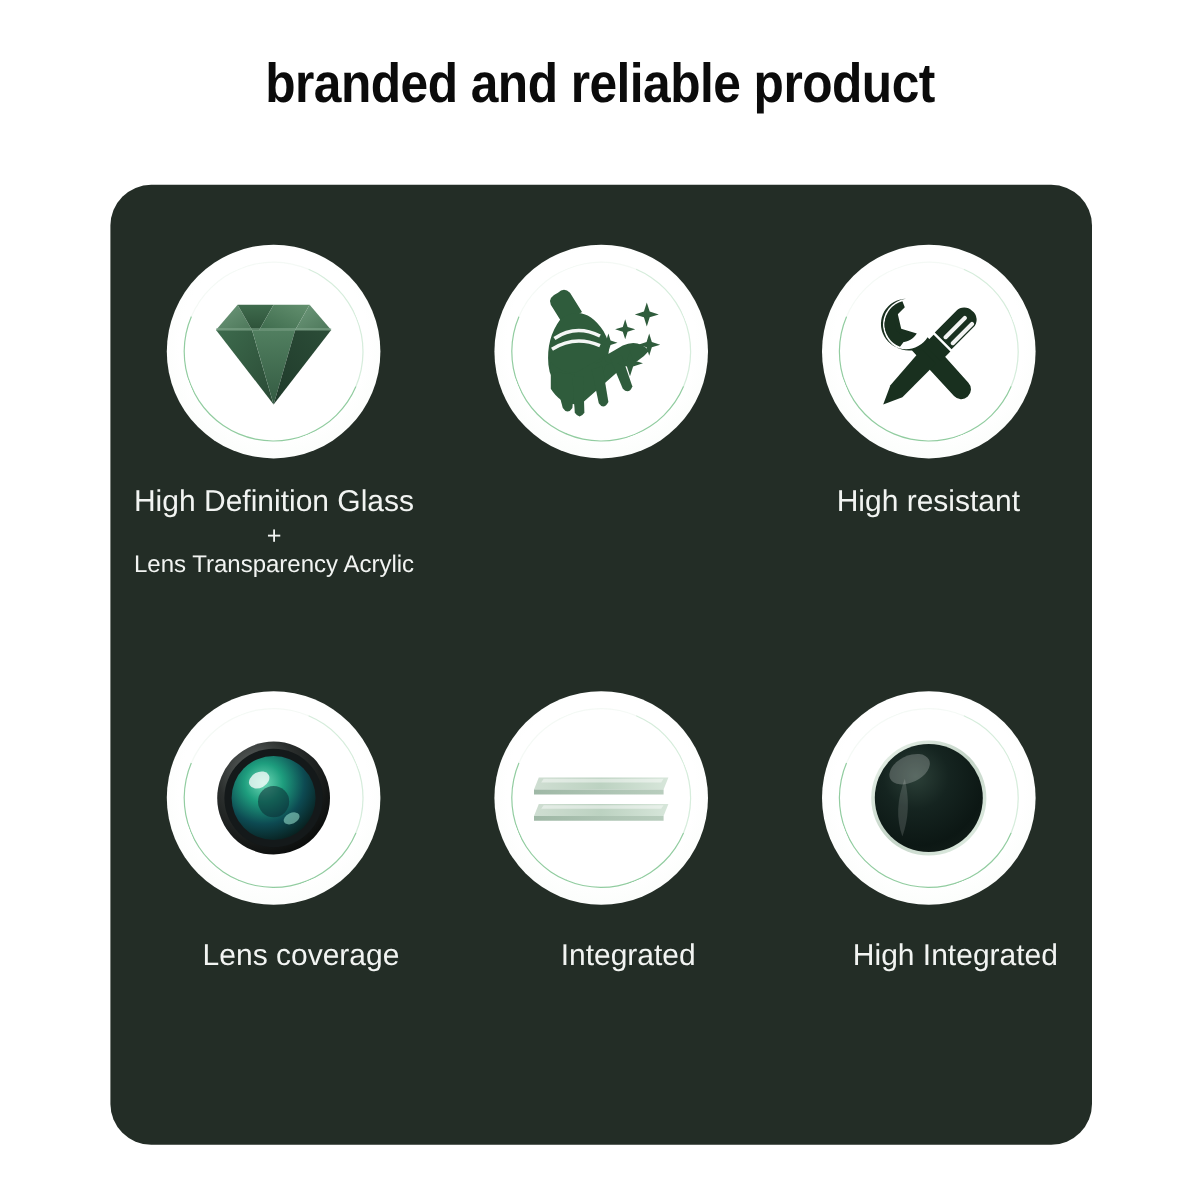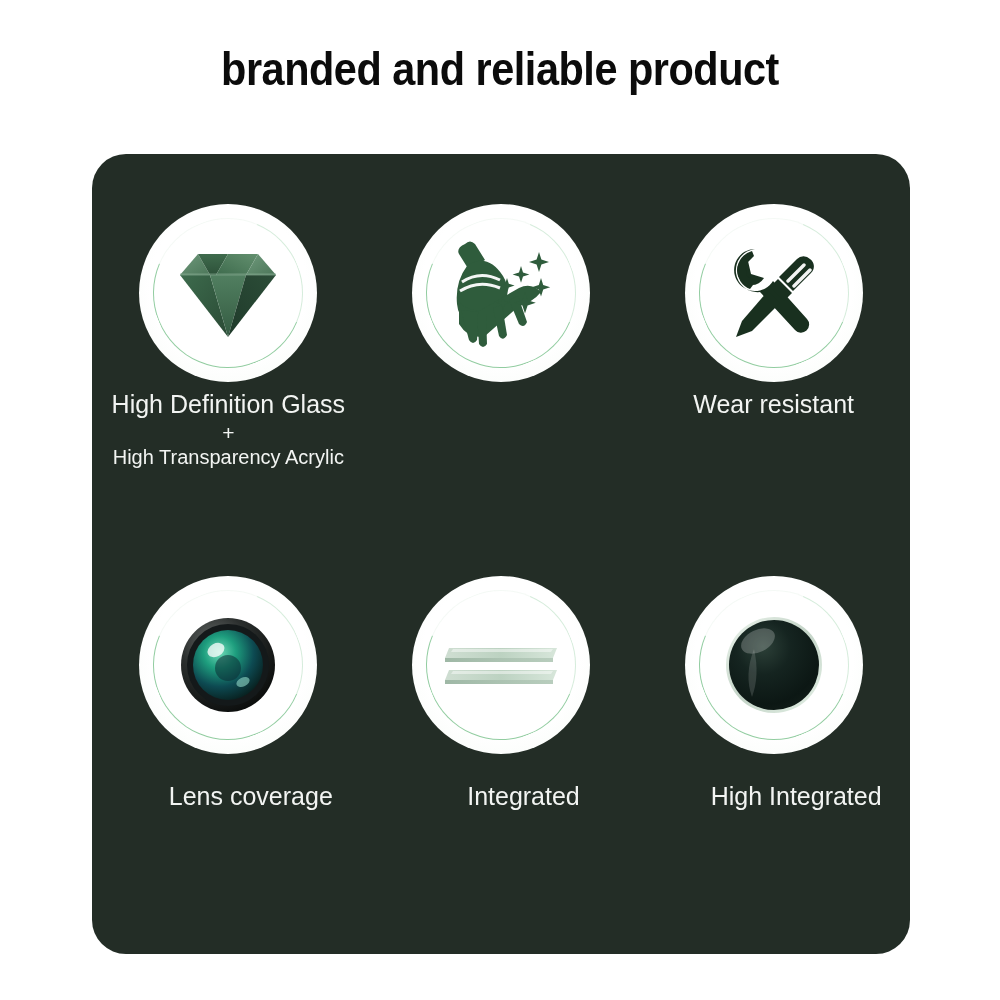--- a/index.html
+++ b/index.html
@@ -98,21 +98,21 @@
     border-top-color: rgba(127,196,144,0.10);
     border-right-color: rgba(127,196,144,0.38);
     transform: rotate(-22deg);
     opacity: 0.85;
     pointer-events: none;
   }
   .badge svg { position: relative; z-index: 2; display: block; }
 
   
   .label-block {
-    margin-top: 8px;
+    margin-top: 22px;
     text-align: center;
     line-height: 1.18;
   }
   .label-main {
     color: #f2f4f2;
     font-size: 25px;
     font-weight: 400;
     white-space: nowrap;
   }
   .label-plus {
@@ -175,21 +175,21 @@
           <polygon points="4,30 34,30 52,92" fill="url(#dBotL)"></polygon>
           <polygon points="34,30 70,30 52,92" fill="url(#dBotM)"></polygon>
           <polygon points="70,30 100,30 52,92" fill="url(#dBotR)"></polygon>
 
           <rect x="4" y="28.4" width="96" height="2.2" fill="#86ab91" opacity="0.55"></rect>
         </svg>
       </div>
       <div class="label-block">
         <div class="label-main">High Definition Glass</div>
         <div class="label-plus">+</div>
-        <div class="label-sub">High Transparency Acrylic</div>
+        <div class="label-sub">Lens Transparency Acrylic</div>
       </div>
     </div>
 
     <div class="feature-cell">
       <div class="badge">
         <svg width="116" height="110" viewBox="0 0 116 110">
           <g fill="#2f5c3c">
 
             <path d="M22 6 q5 -5 10 0 l10 16 -16 10 -10 -16 q-3 -6 6 -10z"></path>
 
@@ -236,21 +236,21 @@
 
           <g stroke="#ffffff" stroke-width="3.4" stroke-linecap="round" opacity="0.95">
             <line x1="66" y1="40" x2="82" y2="24"></line>
             <line x1="72" y1="45" x2="88" y2="29"></line>
           </g>
 
           <path d="M24 80 l10 10 -14 6z" fill="#ffffff" opacity="0.0"></path>
         </svg>
       </div>
       <div class="label-block">
-        <div class="label-main">Wear resistant</div>
+        <div class="label-main">High resistant</div>
       </div>
     </div>
 
     <div class="feature-cell row2">
       <div class="badge">
         <svg width="98" height="98" viewBox="0 0 98 98">
           <defs>
             <radialGradient id="lensBarrel" cx="35%" cy="28%" r="78%">
               <stop offset="0" stop-color="#6a6f6d"></stop>
               <stop offset="0.45" stop-color="#2b2f2e"></stop>

